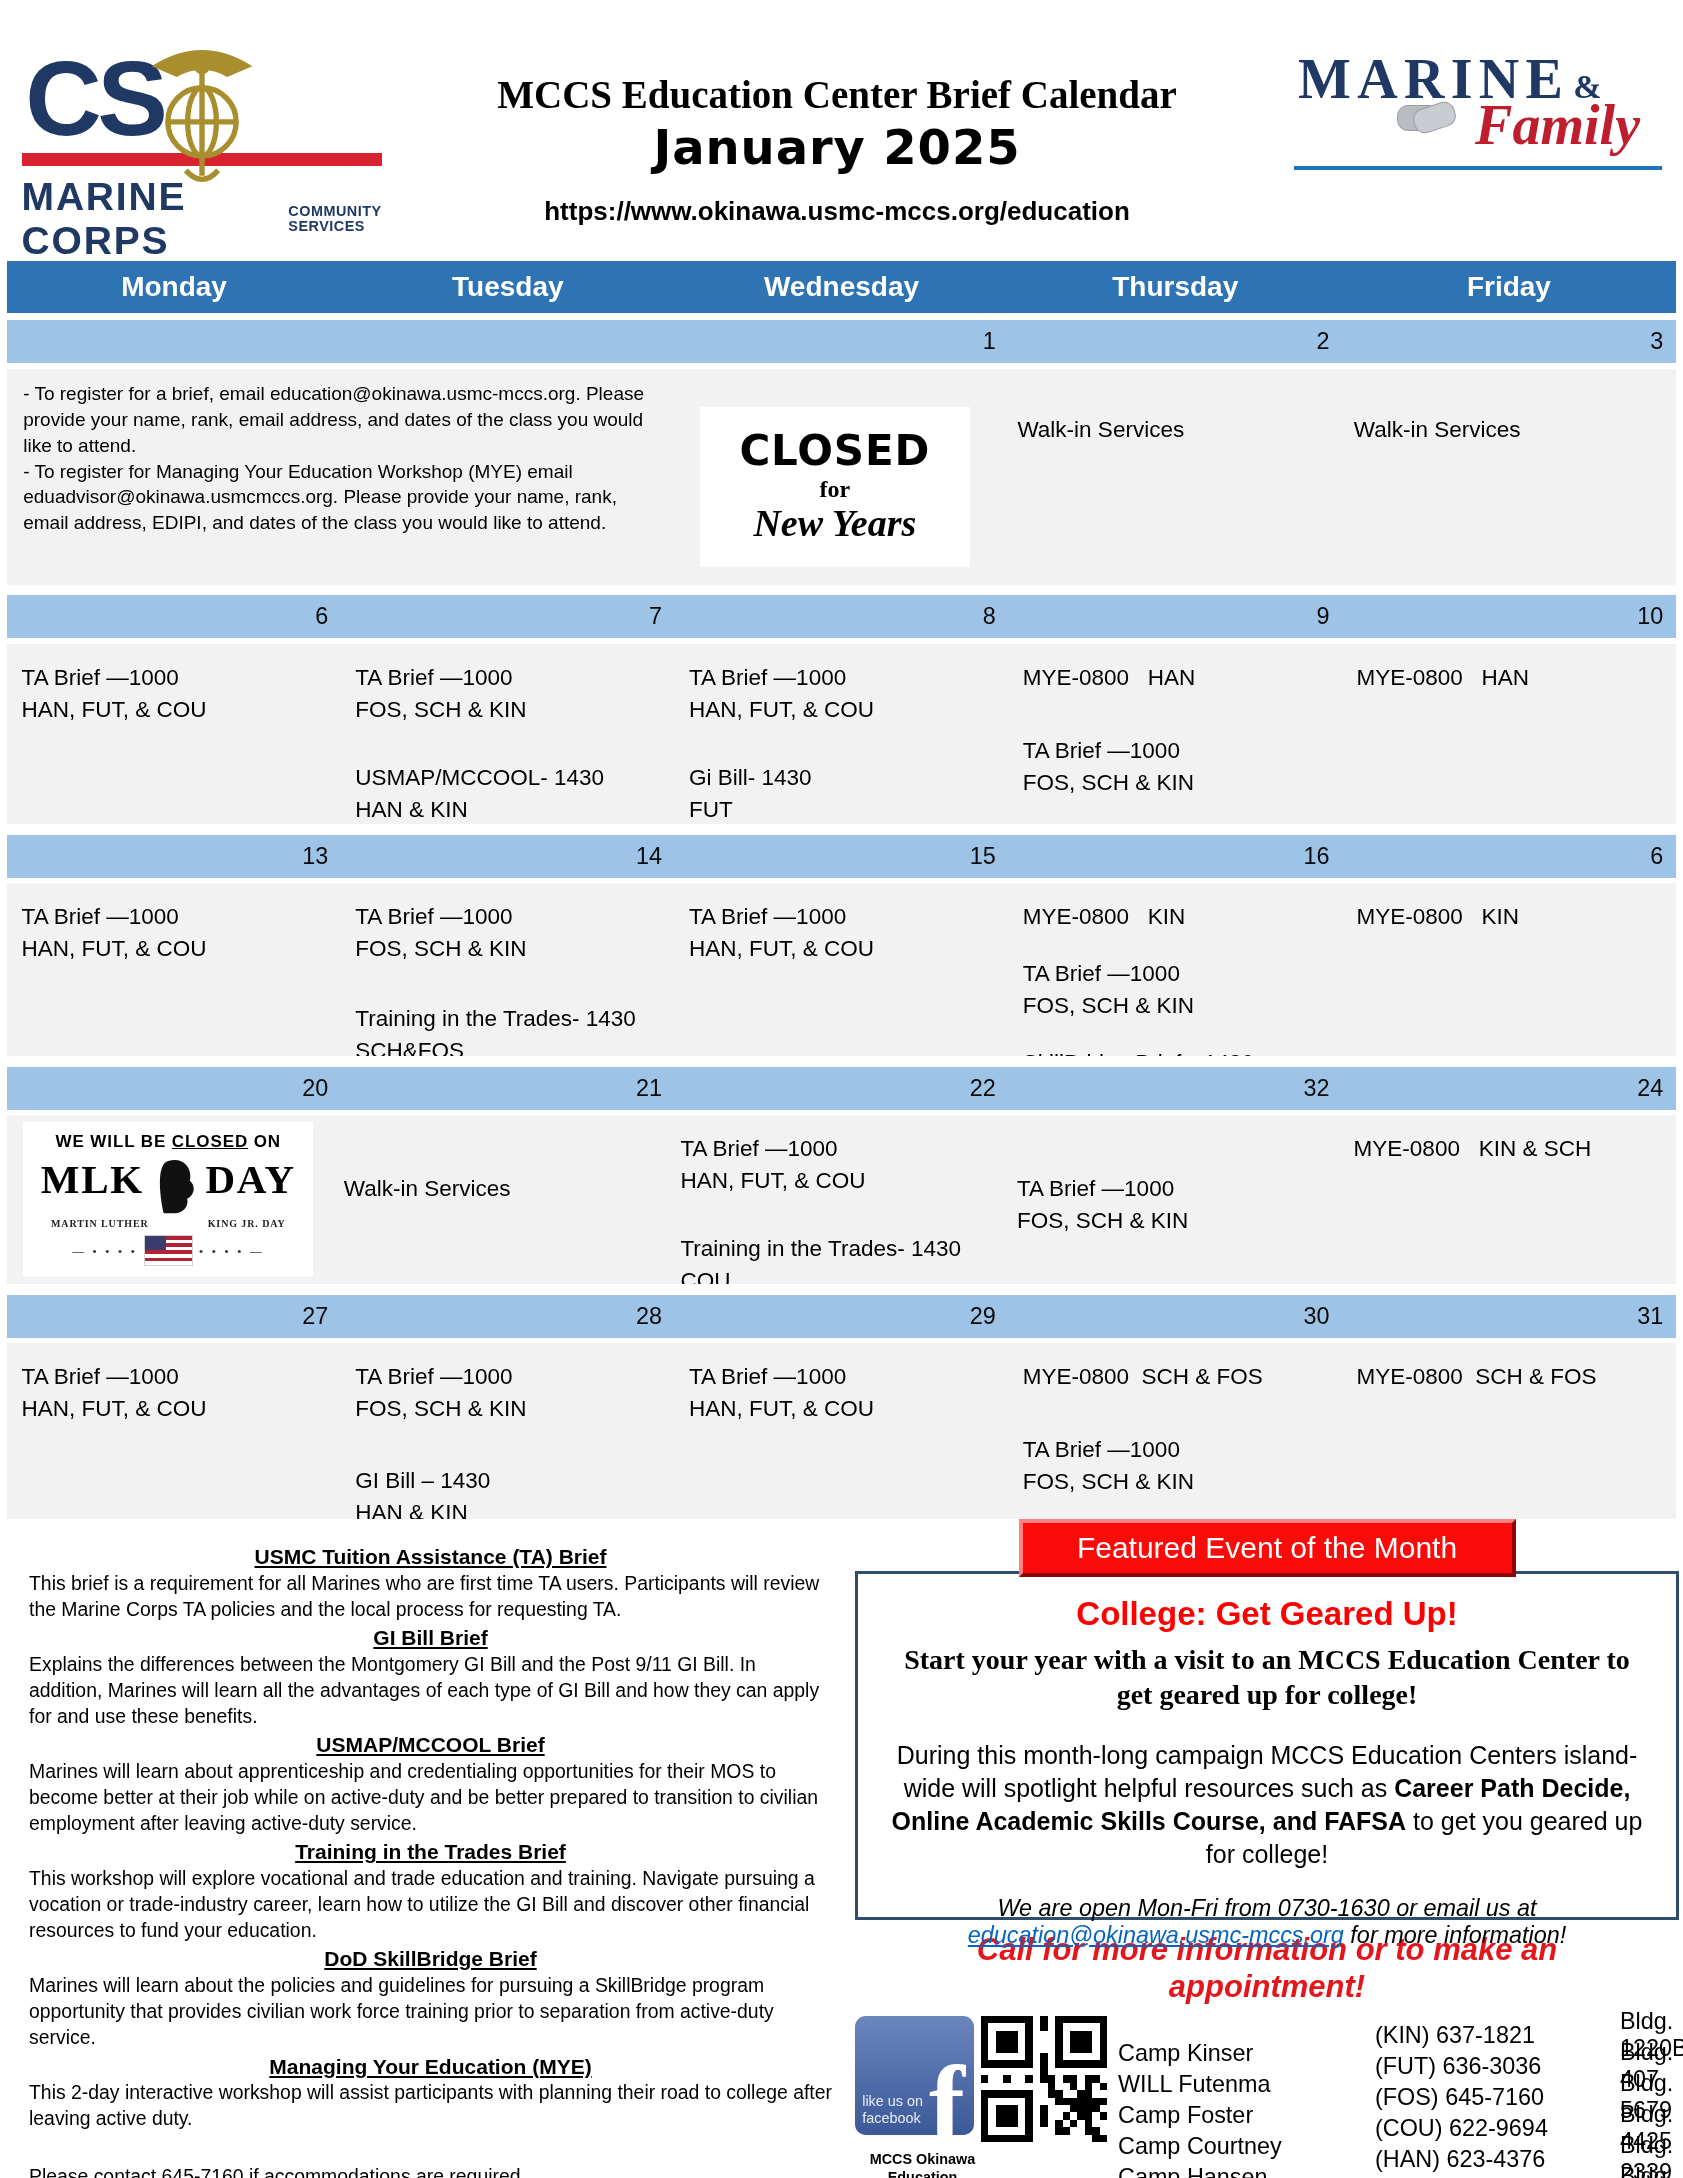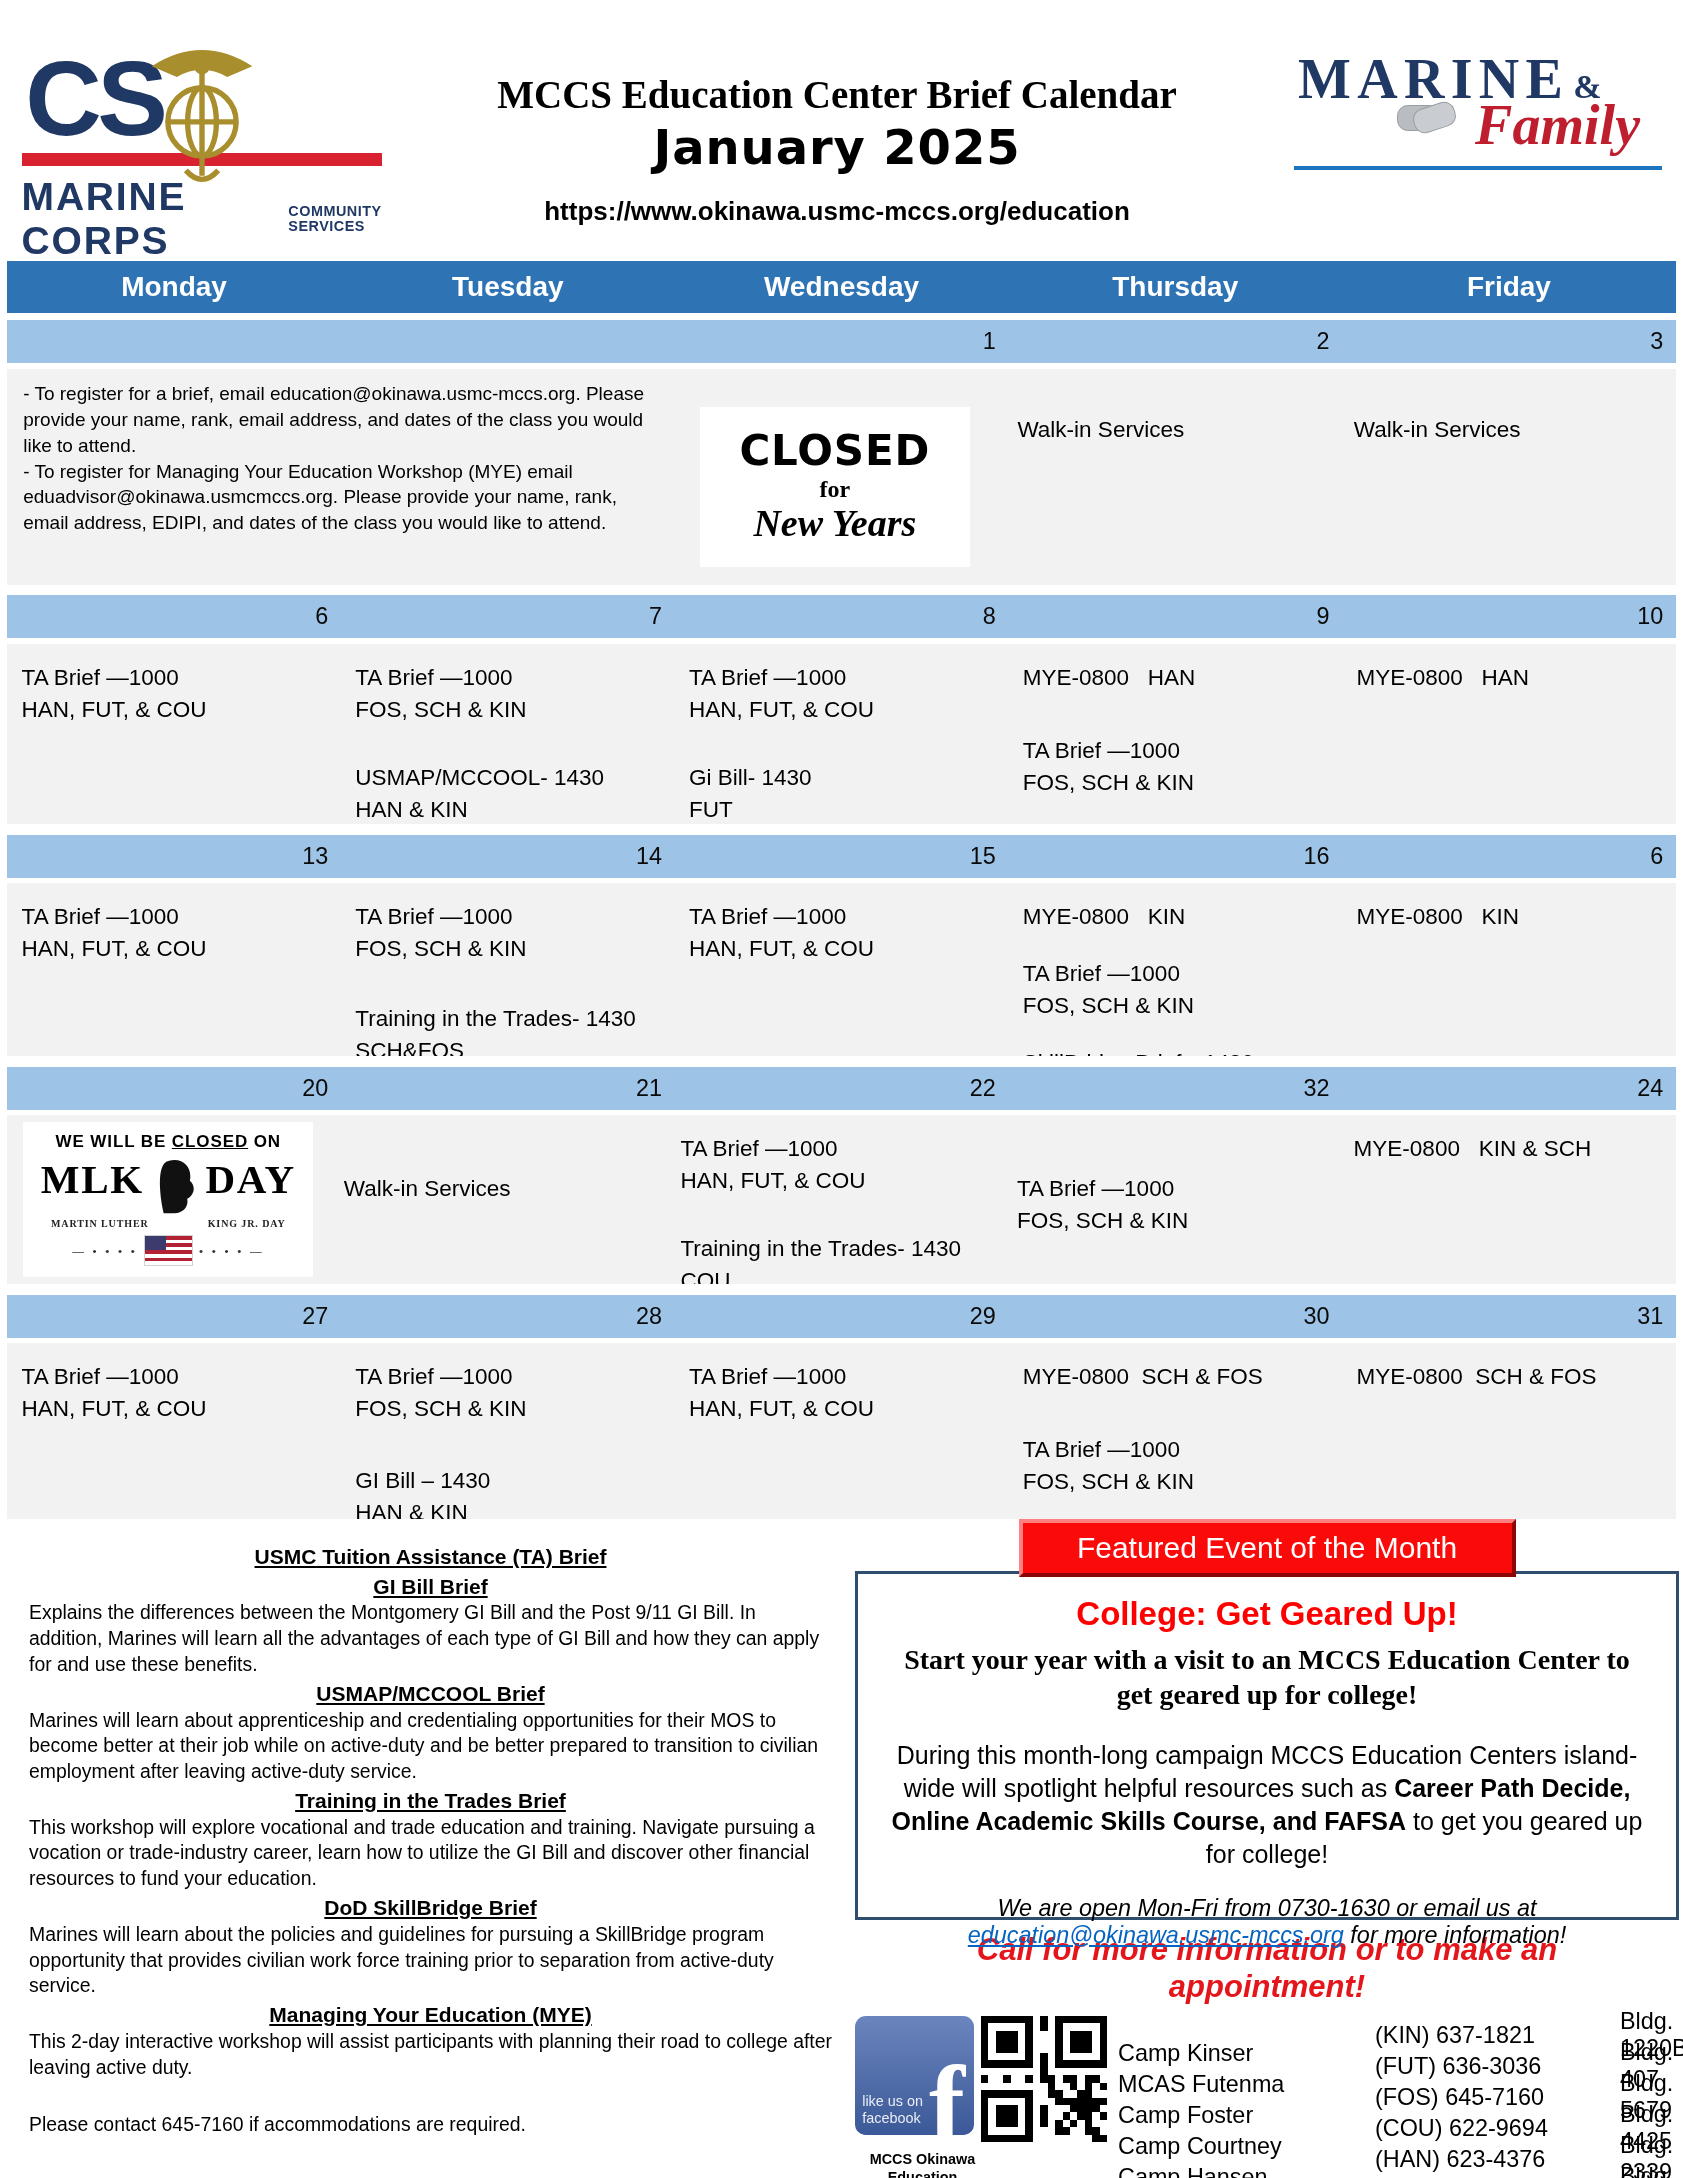--- a/index.html
+++ b/index.html
@@ -232,20 +232,21 @@
       <div class="ccell"><div class="blk"><div>TA Brief —1000</div><div>HAN, FUT, &amp; COU</div></div></div>
       <div class="ccell"><div class="blk"><div>TA Brief —1000</div><div>FOS, SCH &amp; KIN</div></div><div class="blk" style="margin-top: 40px;"><div>GI Bill – 1430</div><div>HAN &amp; KIN</div></div></div>
       <div class="ccell"><div class="blk"><div>TA Brief —1000</div><div>HAN, FUT, &amp; COU</div></div></div>
       <div class="ccell"><div class="blk"><div>MYE-0800  SCH &amp; FOS</div></div><div class="blk" style="margin-top: 41px;"><div>TA Brief —1000</div><div>FOS, SCH &amp; KIN</div></div></div>
       <div class="ccell"><div class="blk"><div>MYE-0800  SCH &amp; FOS</div></div></div>
     </div>
   </div>
 
 <div class="fleft">
     <div class="brief-h">USMC Tuition Assistance (TA) Brief</div>
+    <p class="brief-b">This brief is a requirement for all Marines who are first time TA users. Participants will review the Marine Corps TA policies and the local process for requesting TA.</p>
     <div class="brief-h">GI Bill Brief</div>
     <p class="brief-b">Explains the differences between the Montgomery GI Bill and the Post 9/11 GI Bill. In addition, Marines will learn all the advantages of each type of GI Bill and how they can apply for and use these benefits.</p>
     <div class="brief-h">USMAP/MCCOOL Brief</div>
     <p class="brief-b">Marines will learn about apprenticeship and credentialing opportunities for their MOS to become better at their job while on active-duty and be better prepared to transition to civilian employment after leaving active-duty service.</p>
     <div class="brief-h">Training in the Trades Brief</div>
     <p class="brief-b">This workshop will explore vocational and trade education and training. Navigate pursuing a vocation or trade-industry career, learn how to utilize the GI Bill and discover other financial resources to fund your education.</p>
     <div class="brief-h">DoD SkillBridge Brief</div>
     <p class="brief-b">Marines will learn about the policies and guidelines for pursuing a  SkillBridge program opportunity that provides civilian work force training prior to separation from  active-duty service.</p>
     <div class="brief-h">Managing Your Education (MYE)</div>
     <p class="brief-b">This 2-day interactive workshop will assist participants with planning their road to college after leaving active duty.</p>
@@ -342,21 +343,21 @@
           <div>Education</div>
         </div>
     </div>
     <div class="contacts">
         <div class="crow">
           <span class="cname">Camp Kinser</span>
           <span class="ccode">(KIN)  637-1821</span>
           <span class="cbldg">Bldg. 1220B</span>
         </div>
         <div class="crow">
-          <span class="cname">MCAS Futenma</span>
+          <span class="cname">WILL Futenma</span>
           <span class="ccode">(FUT)  636-3036</span>
           <span class="cbldg">Bldg. 407</span>
         </div>
         <div class="crow">
           <span class="cname">Camp Foster</span>
           <span class="ccode">(FOS)  645-7160</span>
           <span class="cbldg">Bldg. 5679</span>
         </div>
         <div class="crow">
           <span class="cname">Camp Courtney</span>

